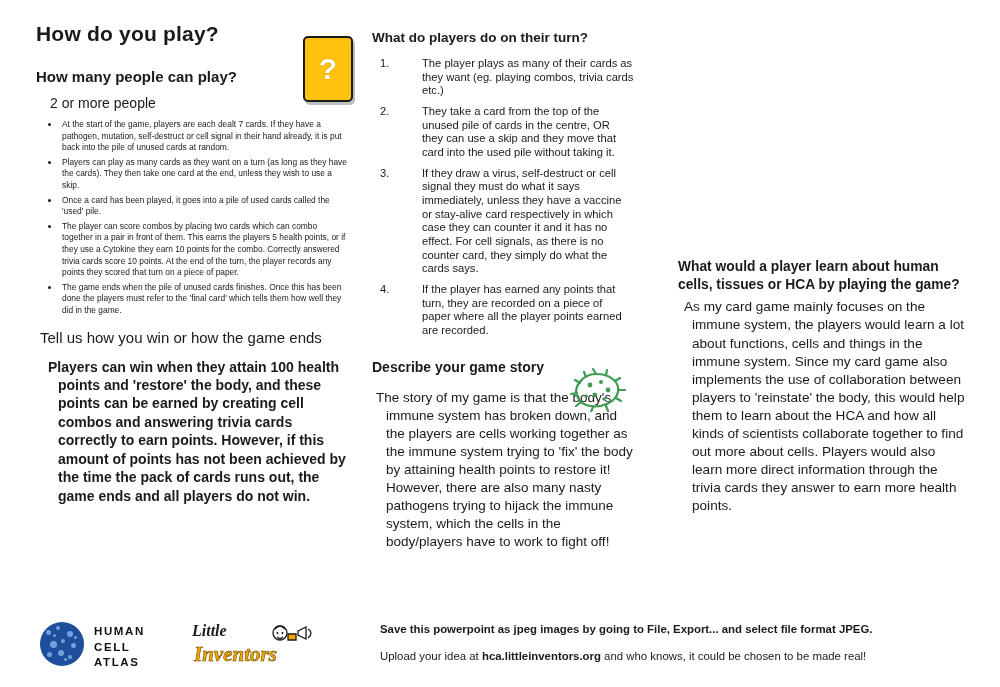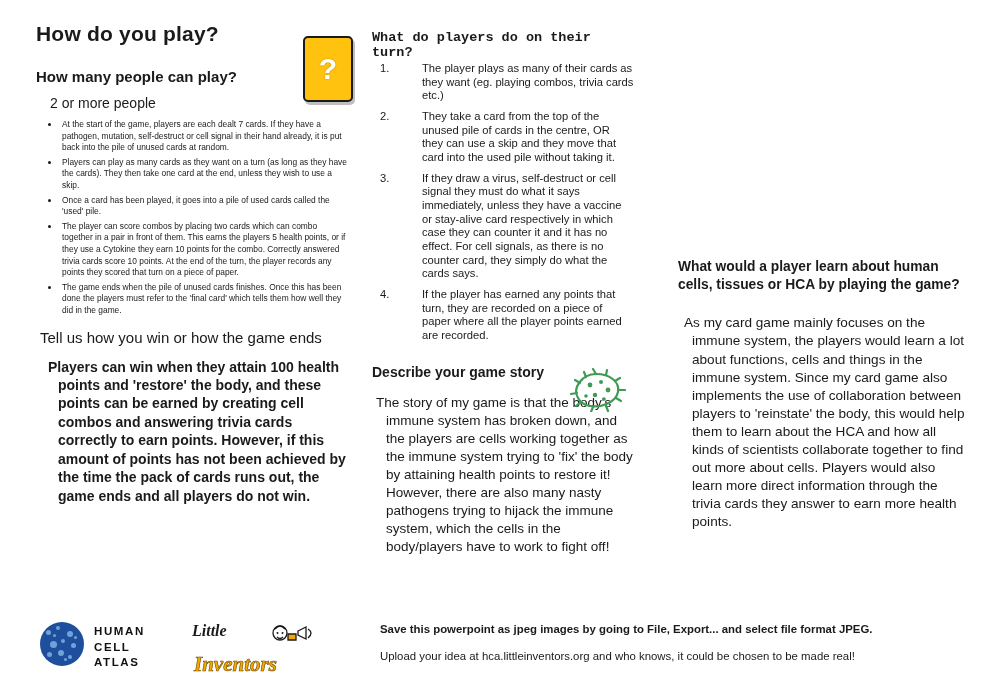--- a/index.html
+++ b/index.html
@@ -100,21 +100,21 @@
     text-shadow: 0 0 2px rgba(0,0,0,0.25);
   }
 
   
   .col2 {
     position: absolute;
     left: 372px;
     top: 30px;
     width: 262px;
   }
-  .col2 .q-heading { font-size: 13.5px; margin-bottom: 2px; font-family: Liberation Mono, monospace; }
+  .col2 .q-heading { font-size: 13.5px; margin-bottom: 12px; }
   ol.turns {
     margin: 0;
     padding: 0;
     list-style: none;
     font-size: 11.2px;
     line-height: 1.22;
   }
   ol.turns li {
     position: relative;
     padding-left: 50px;
@@ -148,21 +148,21 @@
   
   .col3 {
     position: absolute;
     left: 678px;
     top: 258px;
     width: 290px;
   }
   .col3 .q-heading {
     font-size: 13.8px;
     line-height: 1.32;
-    margin-bottom: 20px;
+    margin-bottom: 4px;
   }
   .col3-body {
     font-size: 13.6px;
     line-height: 1.33;
     padding-left: 14px;
     text-indent: -8px;
   }
 
   
   .footer-note {
@@ -175,21 +175,21 @@
     line-height: 1.0;
   }
   .footer-note2 {
     position: absolute;
     left: 380px;
     top: 651px;
     width: 600px;
     font-size: 11.4px;
     line-height: 1.0;
   }
-  .footer-note2 b { font-weight: normal; }
+  .footer-note2 b { font-weight: bold; }
 
   
   .hca-logo {
     position: absolute;
     left: 40px;
     top: 620px;
     width: 160px;
     height: 48px;
   }
   .hca-circle {
@@ -229,21 +229,21 @@
     position: absolute;
     left: 0; top: 2px;
     font-size: 16px;
     font-weight: bold;
     font-style: italic;
     color: #1a1a1a;
     font-family: "Liberation Serif", serif;
   }
   .li-inventors {
     position: absolute;
-    left: 2px; top: 32px;
+    left: 2px; top: 22px;
     font-size: 21px;
     font-weight: bold;
     font-style: italic;
     color: #F5A800;
     -webkit-text-stroke: 0.6px #6b4a00;
     font-family: "Liberation Serif", serif;
   }
   .li-doodle {
     position: absolute;
     left: 74px;

